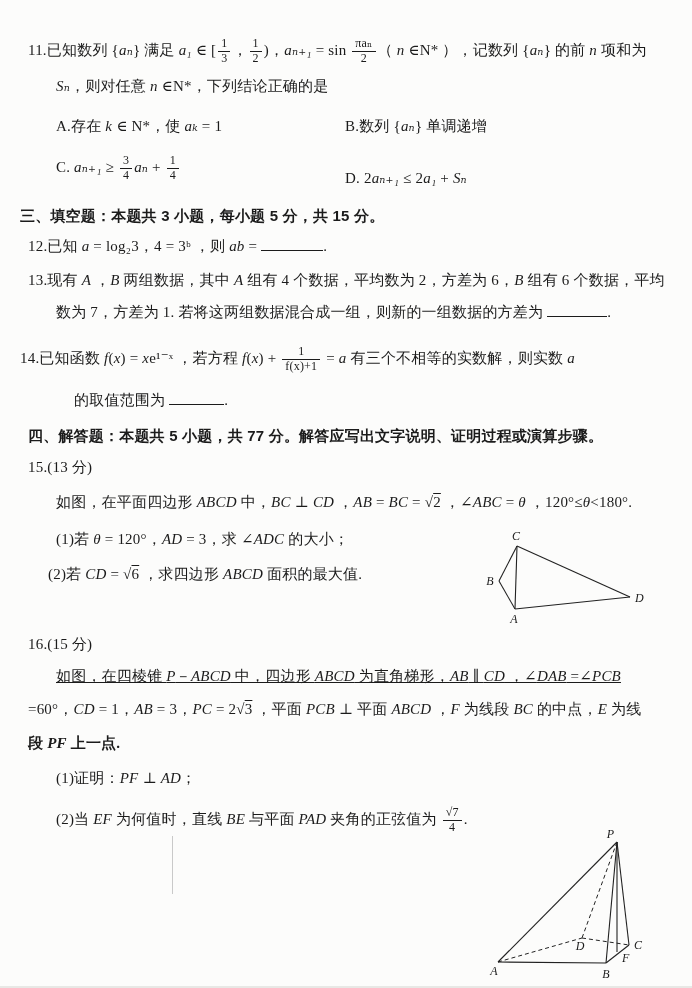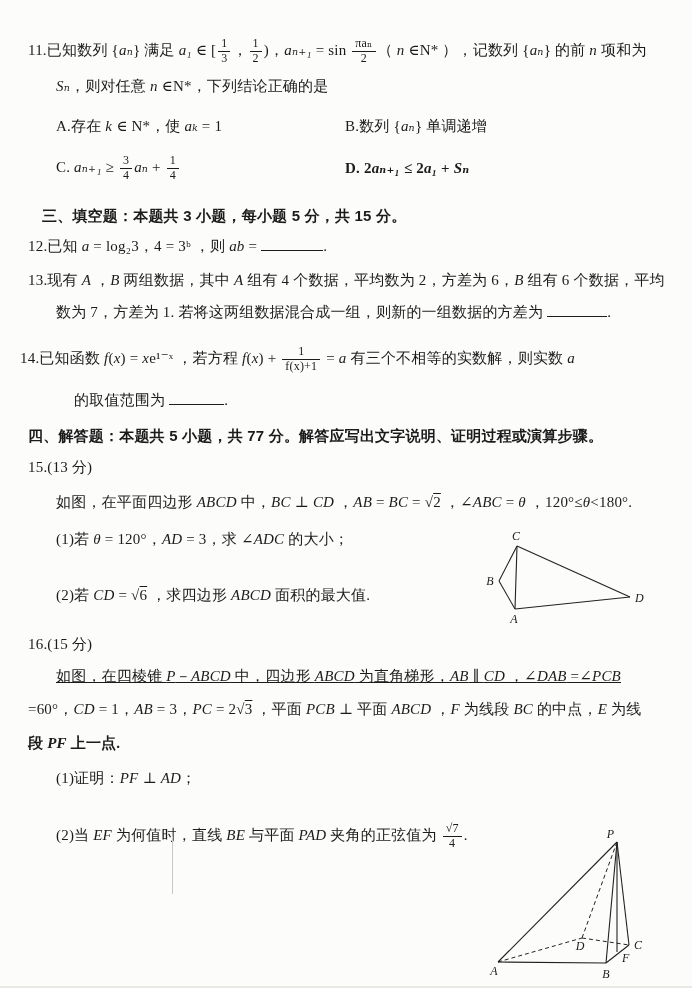--- a/index.html
+++ b/index.html
@@ -24,55 +24,55 @@
   .page-edge{position:absolute;left:0;right:0;bottom:0;height:2px;background:#e8e8e5;}
 </style>
 </head>
 <body>
 
 <div class="line" style="top:37px;left:28px;">11.已知数列 {<i>aₙ</i>} 满足 <i>a₁</i> ∈ [<span class="frac"><span class="num">1</span><span class="den">3</span></span>，<span class="frac"><span class="num">1</span><span class="den">2</span></span>)，<i>aₙ₊₁</i> = sin <span class="frac"><span class="num">πaₙ</span><span class="den">2</span></span>（ <i>n</i> ∈N* ），记数列 {<i>aₙ</i>} 的前 <i>n</i> 项和为</div>
 <div class="line" style="top:76px;left:56px;"><i>Sₙ</i>，则对任意 <i>n</i> ∈N*，下列结论正确的是</div>
 <div class="line" style="top:116px;left:56px;">A.存在 <i>k</i> ∈ N*，使 <i>aₖ</i> = 1</div>
 <div class="line" style="top:116px;left:345px;">B.数列 {<i>aₙ</i>} 单调递增</div>
 <div class="line" style="top:154px;left:56px;">C. <i>aₙ₊₁</i> ≥ <span class="frac"><span class="num">3</span><span class="den">4</span></span><i>aₙ</i> + <span class="frac"><span class="num">1</span><span class="den">4</span></span></div>
-<div class="line" style="top:158px;left:345px;font-weight:bold;">D. 2<i>aₙ₊₁</i> ≤ 2<i>a₁</i> + <i>Sₙ</i></div>
+<div class="line" style="top:168px;left:345px;">D. 2<i>aₙ₊₁</i> ≤ 2<i>a₁</i> + <i>Sₙ</i></div>
 
-<div class="line hdr" style="top:206px;left:42px;">三、填空题：本题共 3 小题，每小题 5 分，共 15 分。</div>
+<div class="line hdr" style="top:206px;left:20px;">三、填空题：本题共 3 小题，每小题 5 分，共 15 分。</div>
 
 <div class="line" style="top:236px;left:28px;">12.已知 <i>a</i> = log₂3，4 = 3ᵇ ，则 <i>ab</i> = <span class="blank" style="width: 62px;"></span>.</div>
 <div class="line" style="top:270px;left:28px;">13.现有 <i>A</i> ，<i>B</i> 两组数据，其中 <i>A</i> 组有 4 个数据，平均数为 2，方差为 6，<i>B</i> 组有 6 个数据，平均</div>
 <div class="line" style="top:302px;left:56px;">数为 7，方差为 1. 若将这两组数据混合成一组，则新的一组数据的方差为 <span class="blank" style="width: 60px;"></span>.</div>
 <div class="line" style="top:345px;left:20px;">14.已知函数 <i>f</i>(<i>x</i>) = <i>x</i>e¹⁻ˣ ，若方程 <i>f</i>(<i>x</i>) + <span class="frac"><span class="num">1</span><span class="den">f(x)+1</span></span> = <i>a</i> 有三个不相等的实数解，则实数 <i>a</i></div>
 <div class="line" style="top:390px;left:56px;margin-left:18px;">的取值范围为 <span class="blank" style="width: 55px;"></span>.</div>
 
 <div class="line hdr" style="top:426px;left:28px;">四、解答题：本题共 5 小题，共 77 分。解答应写出文字说明、证明过程或演算步骤。</div>
 
 <div class="line" style="top:457px;left:28px;">15.(13 分)</div>
 <div class="line" style="top:492px;left:56px;">如图，在平面四边形 <i>ABCD</i> 中，<i>BC</i> ⊥ <i>CD</i> ，<i>AB</i> = <i>BC</i> = <span>√</span><span class="rad-v">2</span> ，∠<i>ABC</i> = <i>θ</i> ，120°≤<i>θ</i>&lt;180°.</div>
 <div class="line" style="top:529px;left:56px;">(1)若 <i>θ</i> = 120°，<i>AD</i> = 3，求 ∠<i>ADC</i> 的大小；</div>
-<div class="line" style="top:564px;left:56px;margin-top:21px;">(2)若 <i>CD</i> = <span>√</span><span class="rad-v">6</span> ，求四边形 <i>ABCD</i> 面积的最大值.</div>
+<div class="line" style="top:564px;left:48px;">(2)若 <i>CD</i> = <span>√</span><span class="rad-v">6</span> ，求四边形 <i>ABCD</i> 面积的最大值.</div>
 
 <svg class="fig" style="left:472px;top:528px;" width="180" height="100" viewBox="0 0 180 100">
   <line x1="45" y1="18" x2="27" y2="53"></line>
   <line x1="27" y1="53" x2="43" y2="81"></line>
   <line x1="43" y1="81" x2="45" y2="18"></line>
   <line x1="45" y1="18" x2="158" y2="69"></line>
   <line x1="43" y1="81" x2="158" y2="69"></line>
   <text x="44" y="12" text-anchor="middle">C</text>
   <text x="18" y="57" text-anchor="middle">B</text>
   <text x="42" y="95" text-anchor="middle">A</text>
   <text x="163" y="74" text-anchor="start">D</text>
 </svg>
 
 <div class="line" style="top:634px;left:28px;">16.(15 分)</div>
 <div class="line" style="top:666px;left:56px;text-decoration:underline;">如图，在四棱锥 <i>P</i>－<i>ABCD</i> 中，四边形 <i>ABCD</i> 为直角梯形，<i>AB</i> ∥ <i>CD</i> ，∠<i>DAB</i> =∠<i>PCB</i></div>
 <div class="line" style="top:699px;left:28px;">=60°，<i>CD</i> = 1，<i>AB</i> = 3，<i>PC</i> = 2<span>√</span><span class="rad-v">3</span> ，平面 <i>PCB</i> ⊥ 平面 <i>ABCD</i> ，<i>F</i> 为线段 <i>BC</i> 的中点，<i>E</i> 为线</div>
 <div class="line" style="top:733px;left:28px;font-weight:bold;">段 <i>PF</i> 上一点.</div>
 <div class="line" style="top:768px;left:56px;">(1)证明：<i>PF</i> ⊥ <i>AD</i>；</div>
-<div class="line" style="top:806px;left:56px;margin-top:16px;">(2)当 <i>EF</i> 为何值时，直线 <i>BE</i> 与平面 <i>PAD</i> 夹角的正弦值为 <span class="frac"><span class="num">√7</span><span class="den">4</span></span>.</div>
+<div class="line" style="top:806px;left:56px;">(2)当 <i>EF</i> 为何值时，直线 <i>BE</i> 与平面 <i>PAD</i> 夹角的正弦值为 <span class="frac"><span class="num">√7</span><span class="den">4</span></span>.</div>
 
 <svg class="fig" style="left:486px;top:828px;" width="170" height="158" viewBox="0 0 170 158">
   <line x1="131" y1="14" x2="12" y2="134"></line>
   <line x1="131" y1="14" x2="120" y2="135"></line>
   <line x1="131" y1="14" x2="143" y2="117"></line>
   <line x1="131" y1="14" x2="131" y2="124"></line>
   <line x1="12" y1="134" x2="120" y2="135"></line>
   <line x1="120" y1="135" x2="143" y2="117"></line>
   <line class="dash" x1="131" y1="14" x2="96" y2="110"></line>
   <line class="dash" x1="12" y1="134" x2="96" y2="110"></line>

